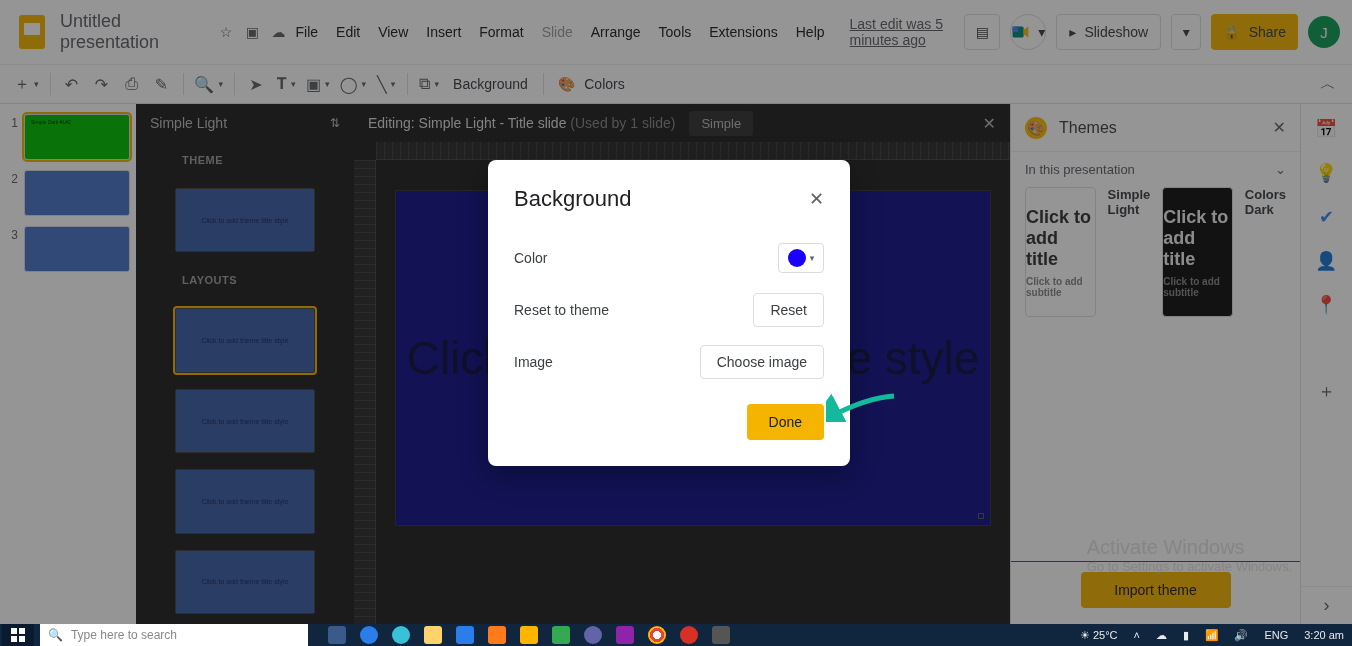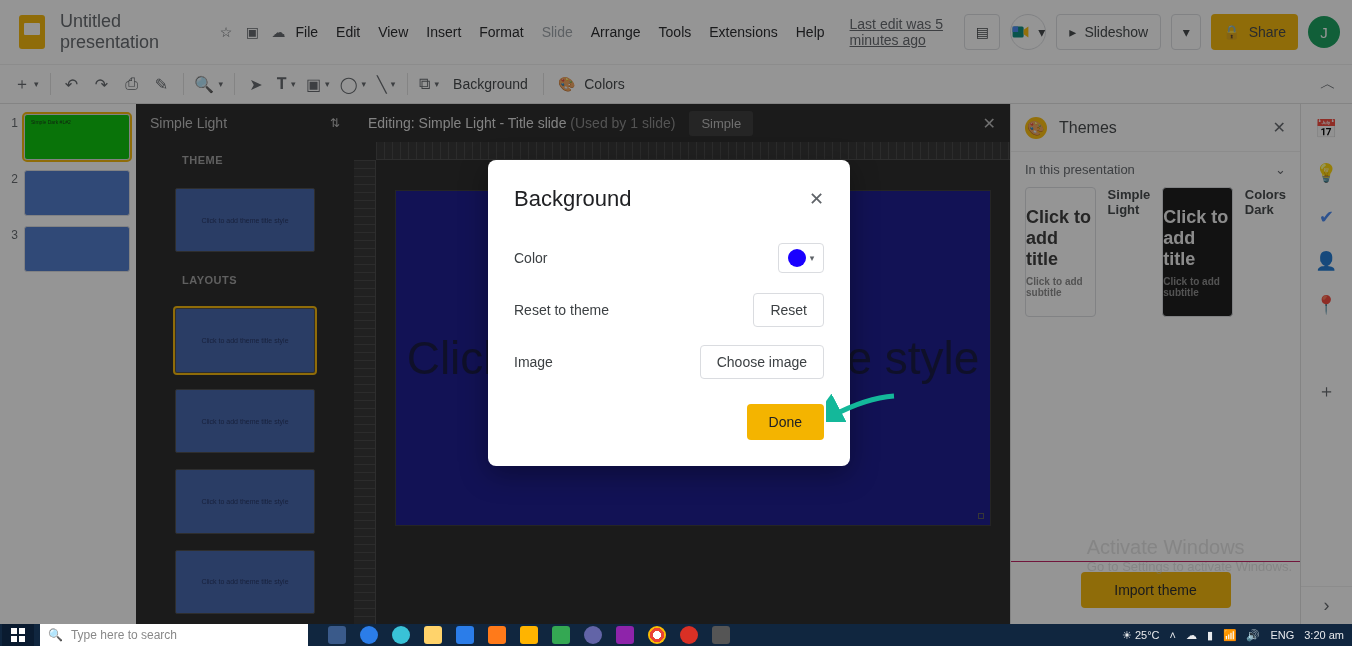--- a/index.html
+++ b/index.html
@@ -121,21 +121,21 @@
 .watermark .l1 { font-size: 20px; color: rgba(120,120,120,0.55); }
 .watermark .l2 { font-size: 13px; color: rgba(120,120,120,0.55); }
 
 
 .taskbar { width: 1352px; height: 22px; background: #10263f; display: flex; align-items: center; color: #e8eaed; font-size: 12px; position: relative; }
 .tb-left { display: flex; align-items: center; gap: 6px; padding-left: 2px; }
 .tb-start { width: 32px; height: 22px; background: #0a1b30; display: flex; align-items: center; justify-content: center; }
 .tb-search { height: 22px; width: 268px; background: #fff; display: flex; align-items: center; padding: 0 8px; gap: 8px; color: #888; }
 .tb-icons { display: flex; align-items: center; gap: 14px; margin-left: 20px; }
 .tb-ic { width: 18px; height: 18px; border-radius: 3px; }
-.tb-right { margin-left: auto; display: flex; align-items: center; gap: 10px; padding-right: 8px; font-size: 11px; }
+.tb-right { margin-left: auto; display: flex; align-items: center; gap: 16px; padding-right: 8px; font-size: 11px; }
 </style>
 </head>
 <body>
 
 <div class="app">
 
   <div class="header">
     <div class="logo">
         <div class="logo-icon"></div>
       </div>

